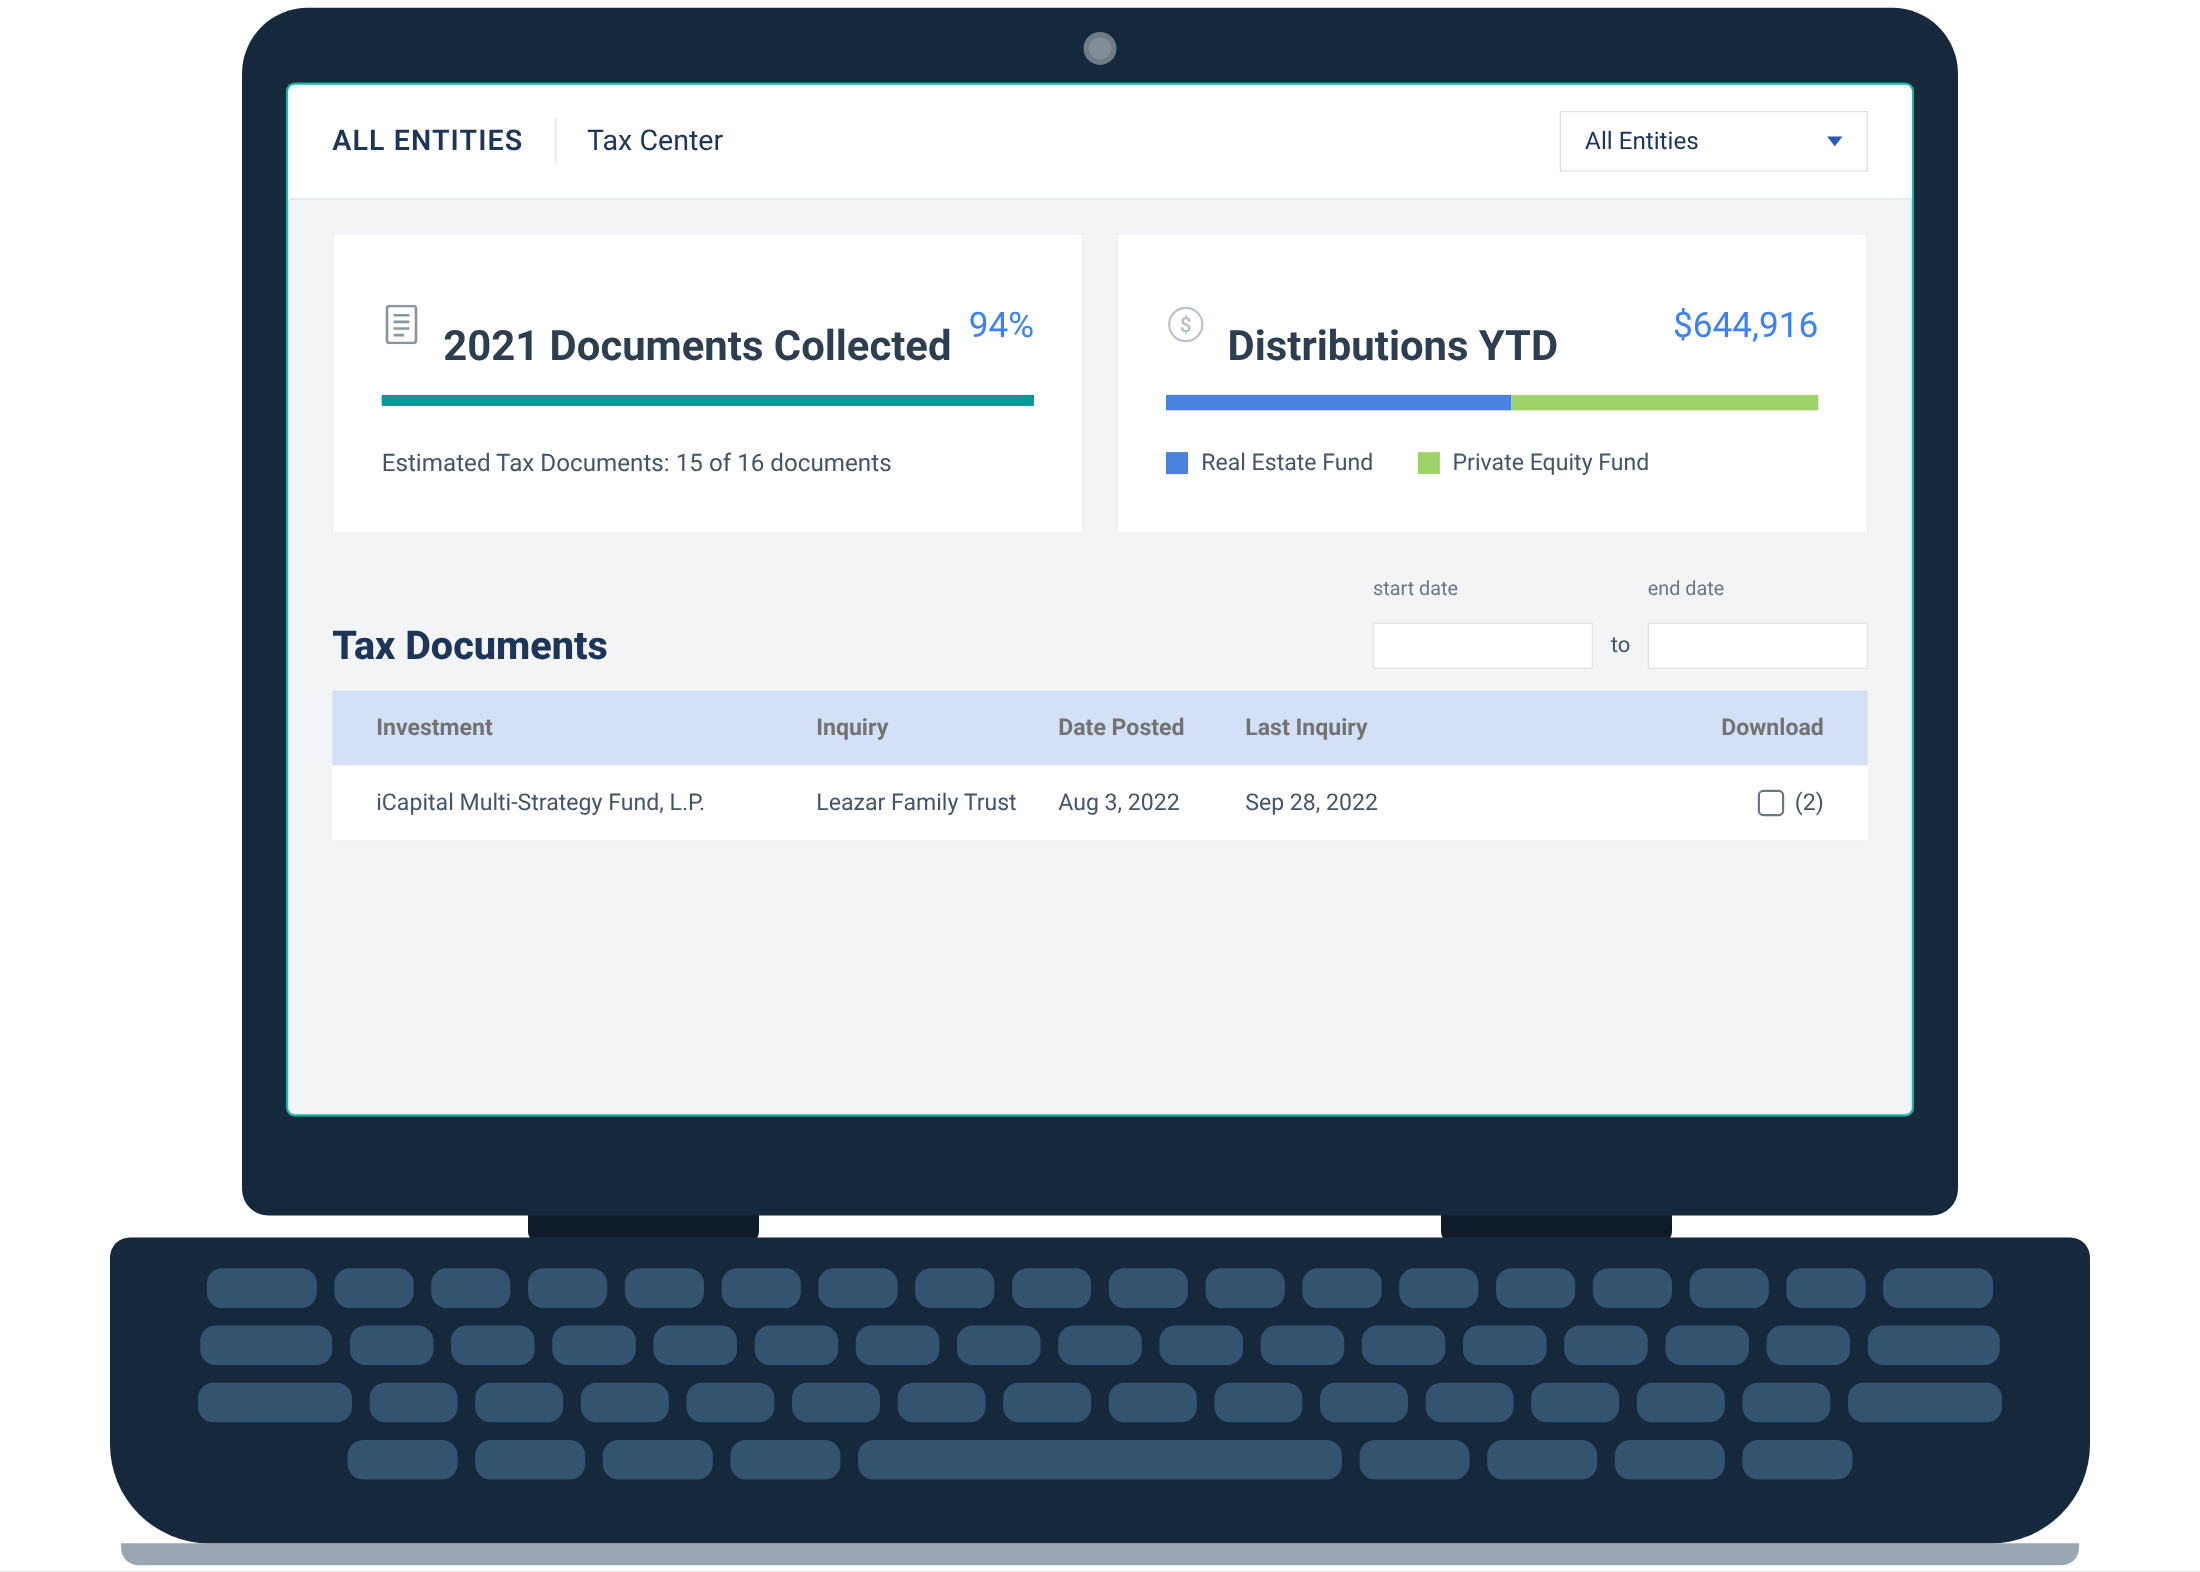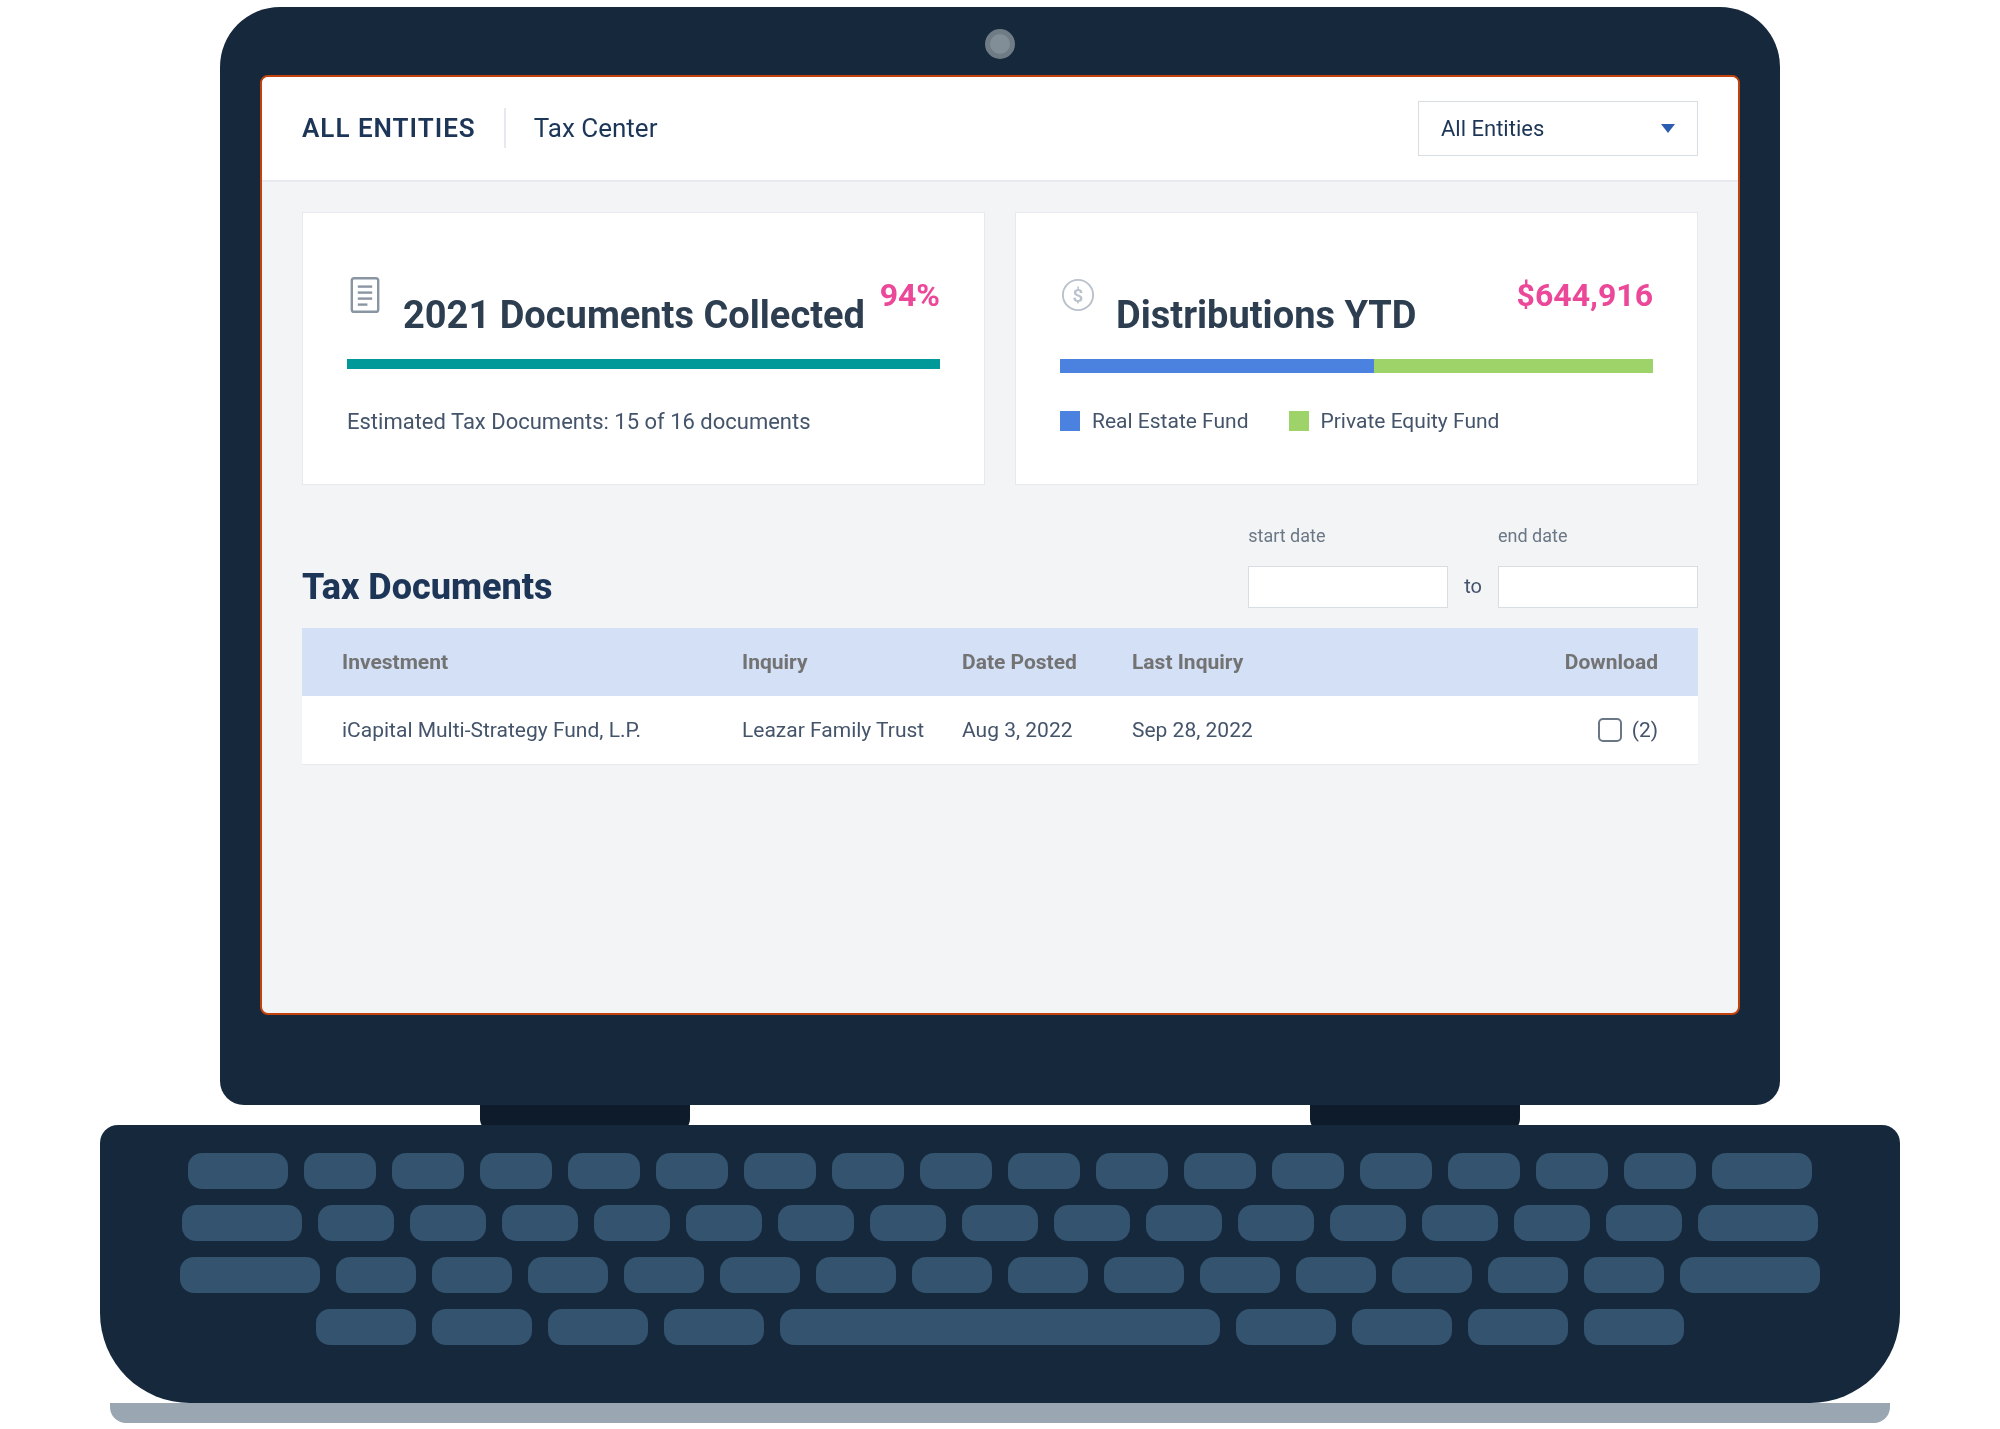--- a/index.html
+++ b/index.html
@@ -33,21 +33,21 @@
       transform: translateX(-50%);
       width: 30px;
       height: 30px;
       background: #818e97;
       border-radius: 50%;
       border: 5px solid #6f7b85;
     }
     .screen {
       background: #f2f4f6;
       border-radius: 8px;
-      border: 2px solid #c2410c;
+      border: 2px solid #14b8a6;
       overflow: hidden;
       height: 940px;
       margin-top: 28px;
       position: relative;
     }
     .header {
       background: #fff;
       border-bottom: 2px solid #e6e9ed;
       padding: 24px 40px;
       display: flex;
@@ -119,22 +119,22 @@
       justify-content: center;
     }
     .card-title {
       font-size: 38px;
       font-weight: 700;
       color: #2d3e50;
       margin-top: 40px;
     }
     .card-value {
       font-size: 32px;
-      font-weight: 700;
-      color: #ec4899;
+      font-weight: 400;
+      color: #3b82f6;
     }
     .progress-bar {
       height: 10px;
       background: #009999;
       margin-bottom: 40px;
     }
     .progress-stacked {
       height: 14px;
       display: flex;
       margin-bottom: 36px;

